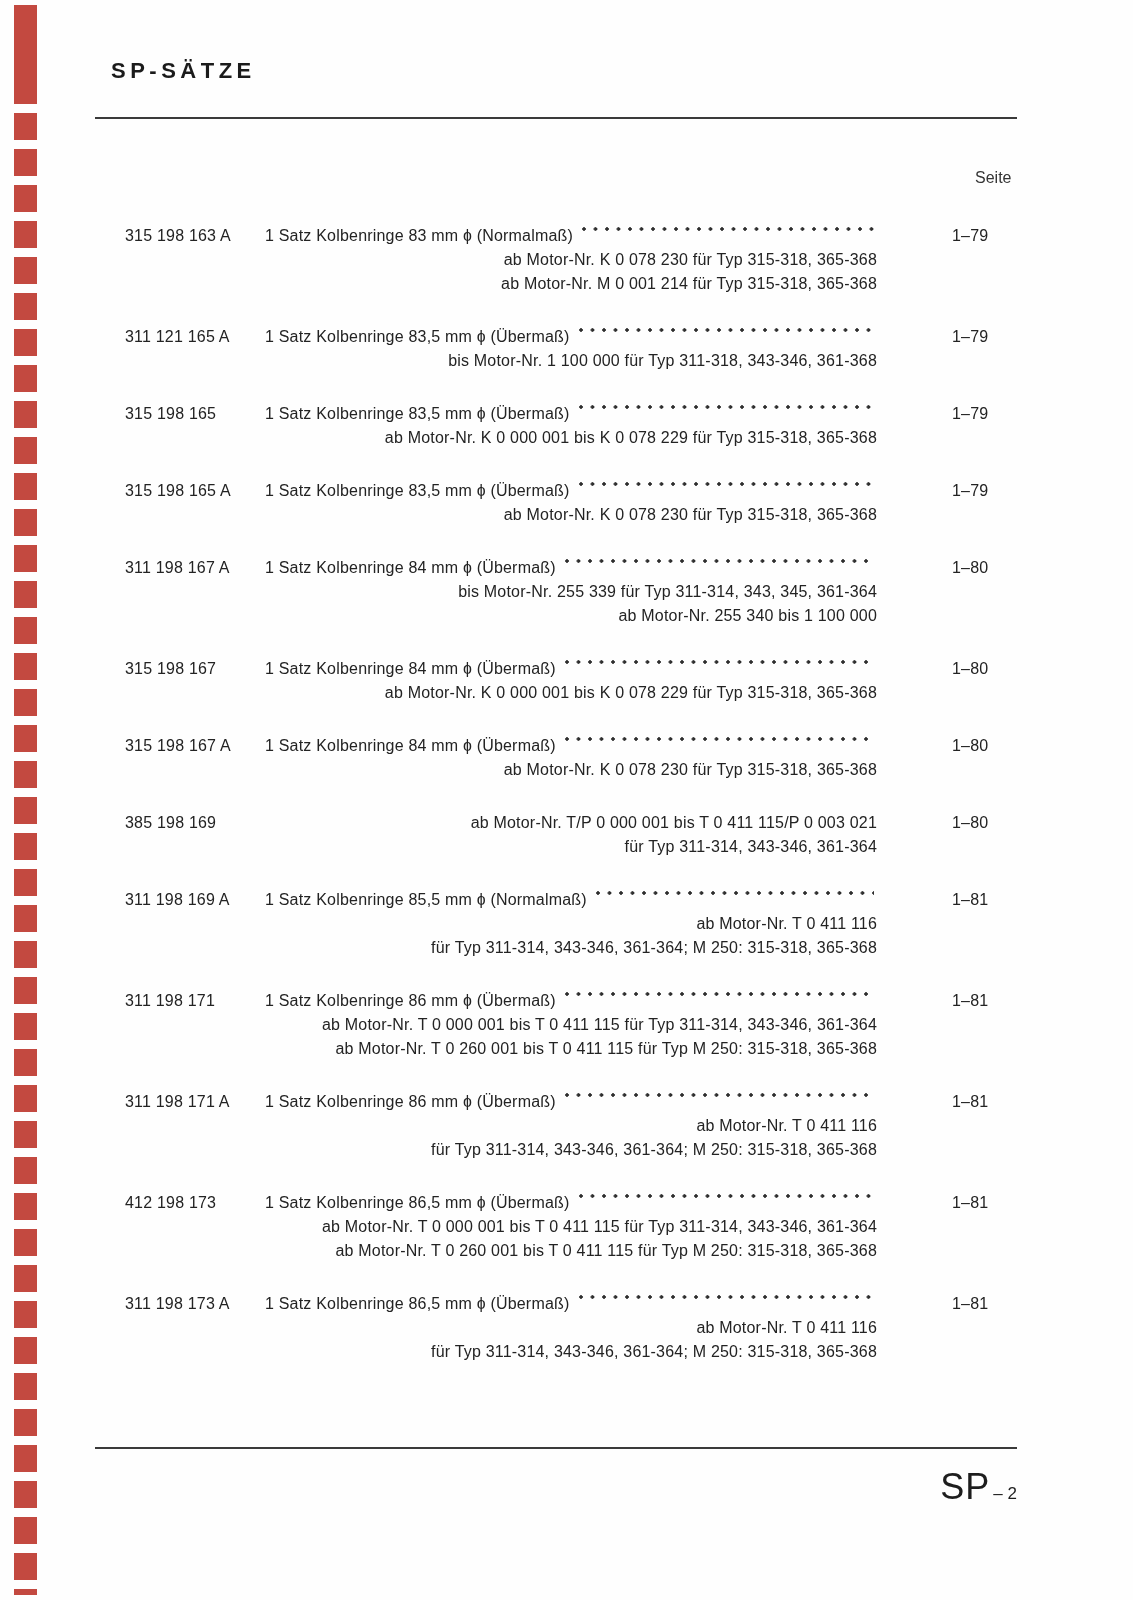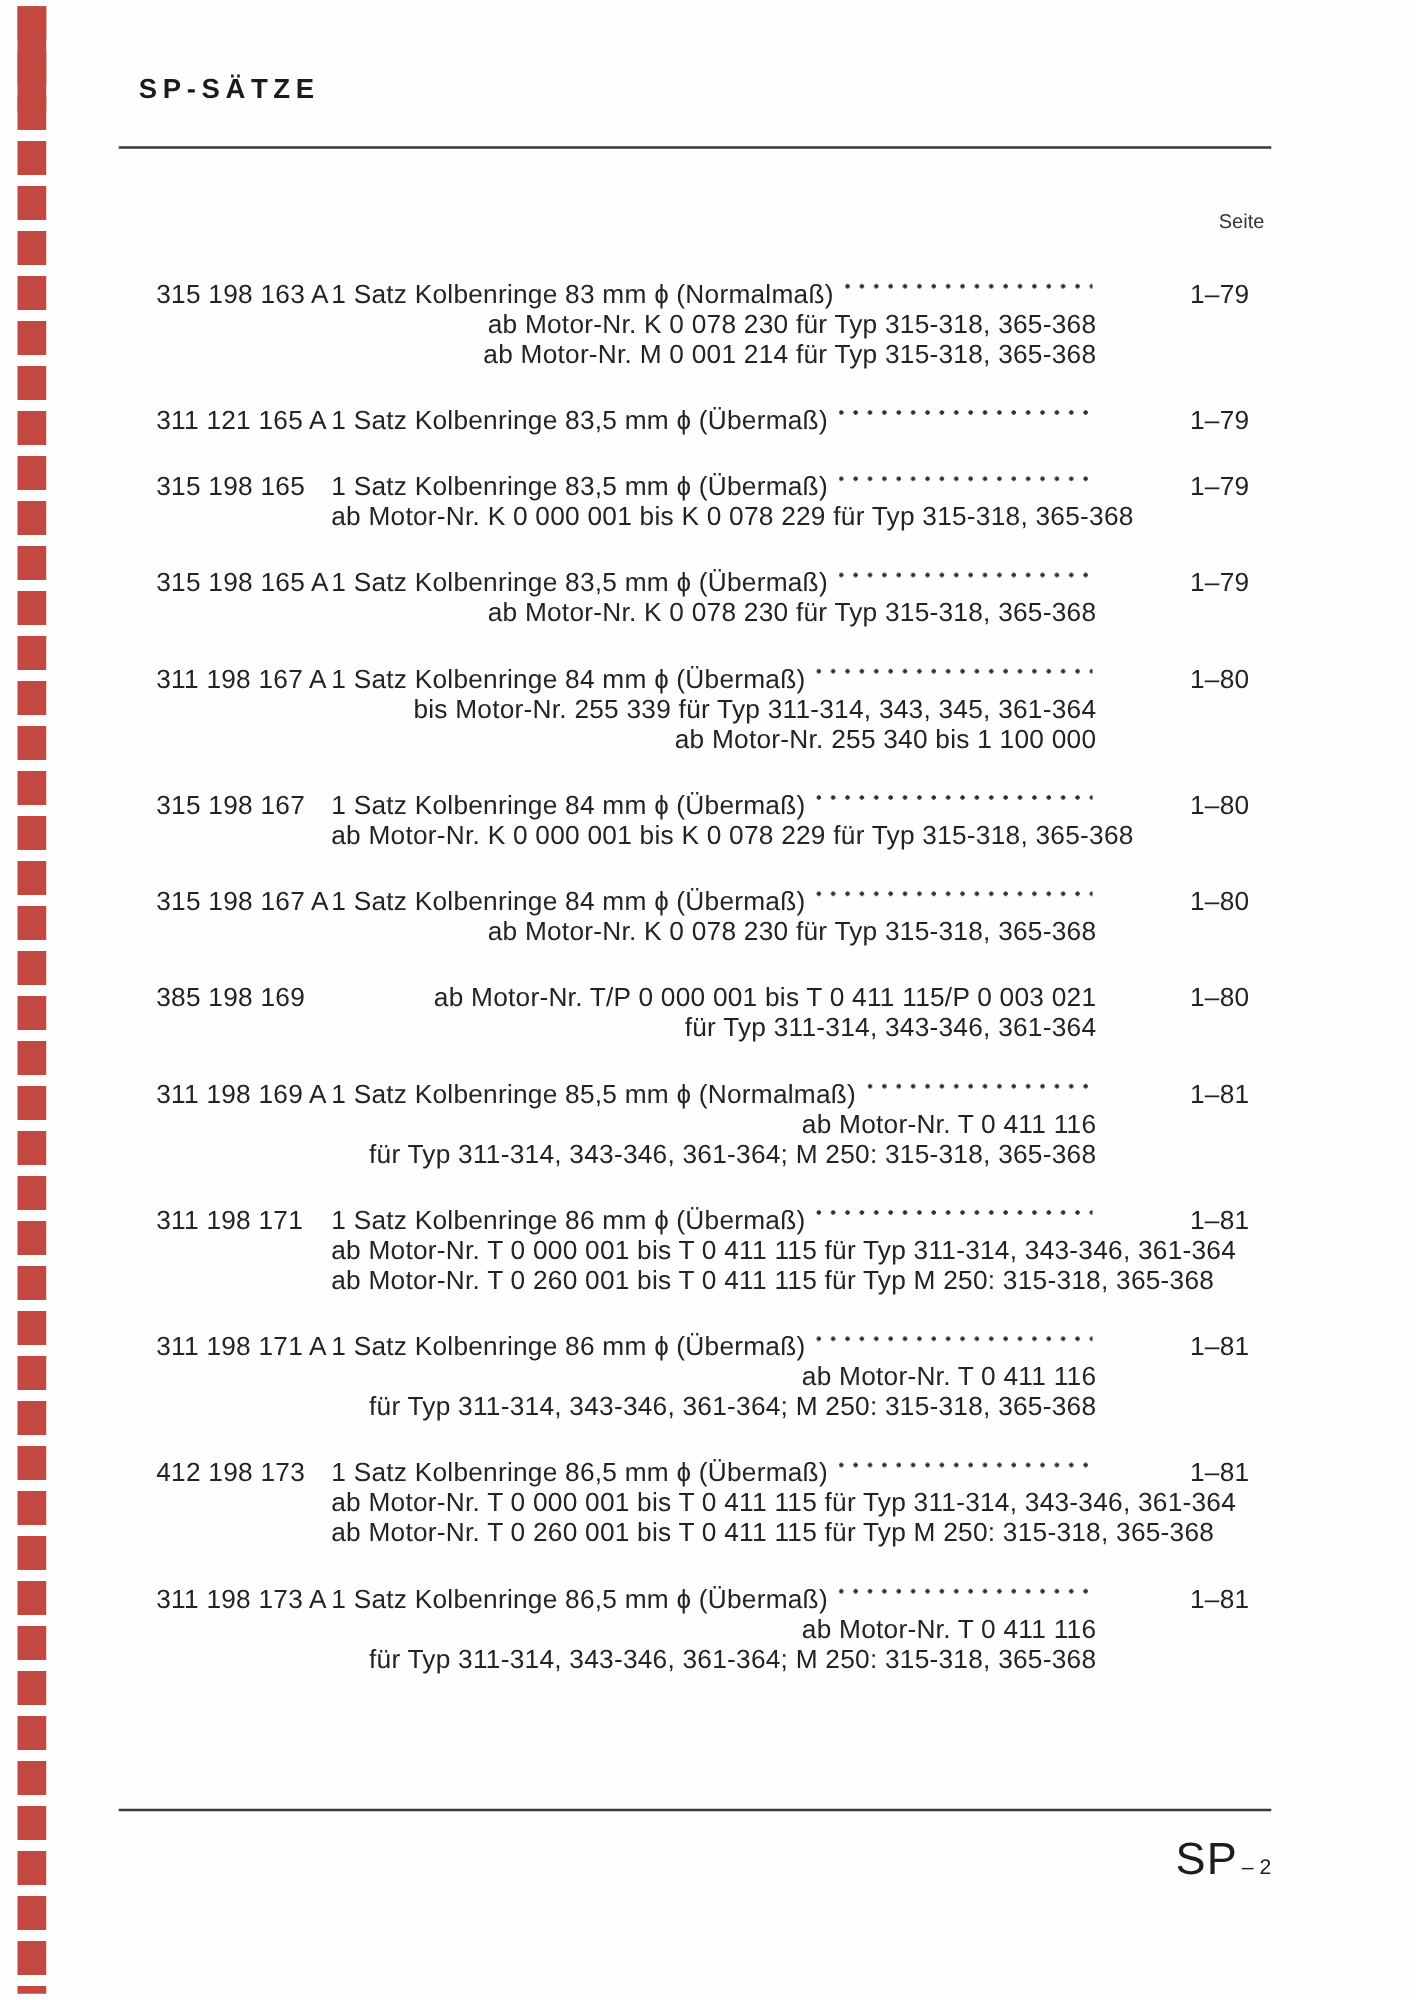--- a/index.html
+++ b/index.html
@@ -58,21 +58,21 @@
     top:169px;
     font-size:16px;
     color:#343434;
     margin-left:27px;
   }
   .entries{
     position:absolute;
     left:125px;
     top:224px;
     width:960px;
-    font-size:21px;
+    font-size:16px;
     line-height:24px;
     letter-spacing:.2px;
   }
   .entry{
     display:grid;
     grid-template-columns:140px 612px 1fr;
     align-items:start;
     margin-bottom:29px;
   }
   .pn{white-space:nowrap;}
@@ -135,20 +135,21 @@
     <div class="pageref">1–79</div>
   </div>
 
   <div class="entry">
     <div class="pn">311 121 165 A</div>
     <div class="desc-col">
       <div class="desc-line">
         <span class="desc">1 Satz Kolbenringe 83,5 mm ɸ (Übermaß)</span>
         <span class="leader"></span>
       </div>
+    <div class="detail">bis Motor-Nr. 1 100 000 für Typ 311-318, 343-346, 361-368</div>
         </div>
     <div class="pageref">1–79</div>
   </div>
 
   <div class="entry">
     <div class="pn">315 198 165</div>
     <div class="desc-col">
       <div class="desc-line">
         <span class="desc">1 Satz Kolbenringe 83,5 mm ɸ (Übermaß)</span>
         <span class="leader"></span>

